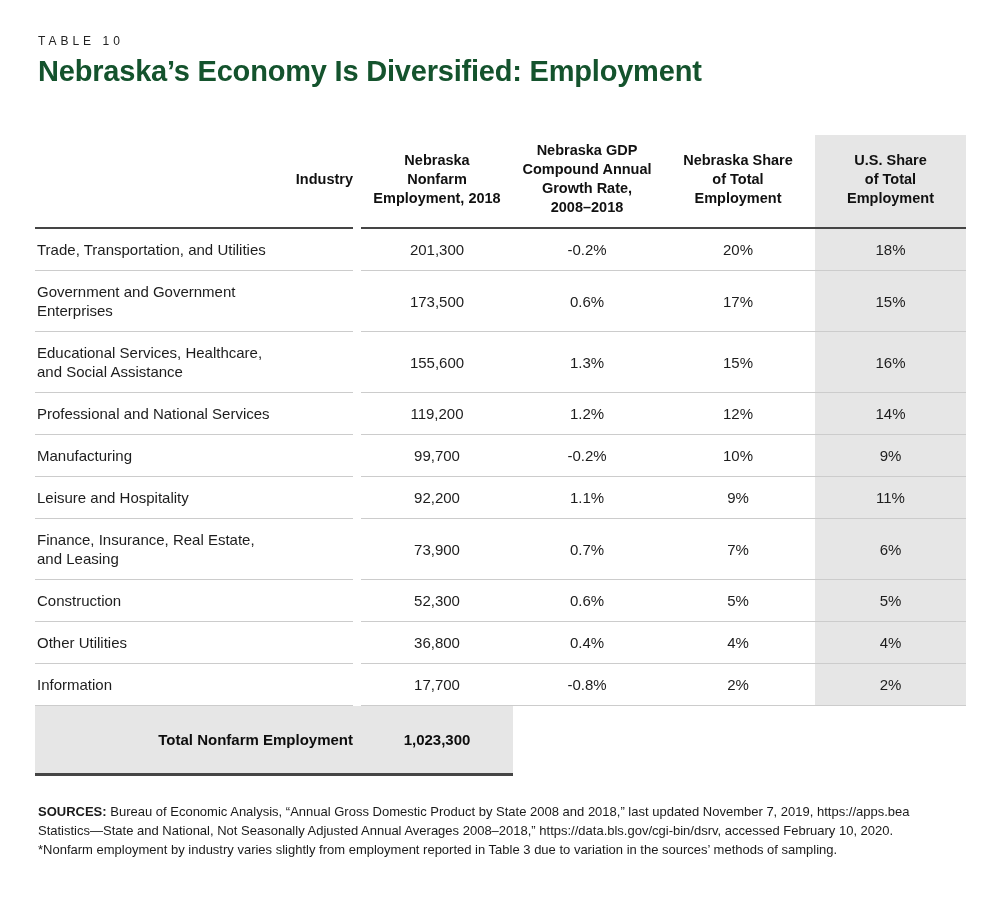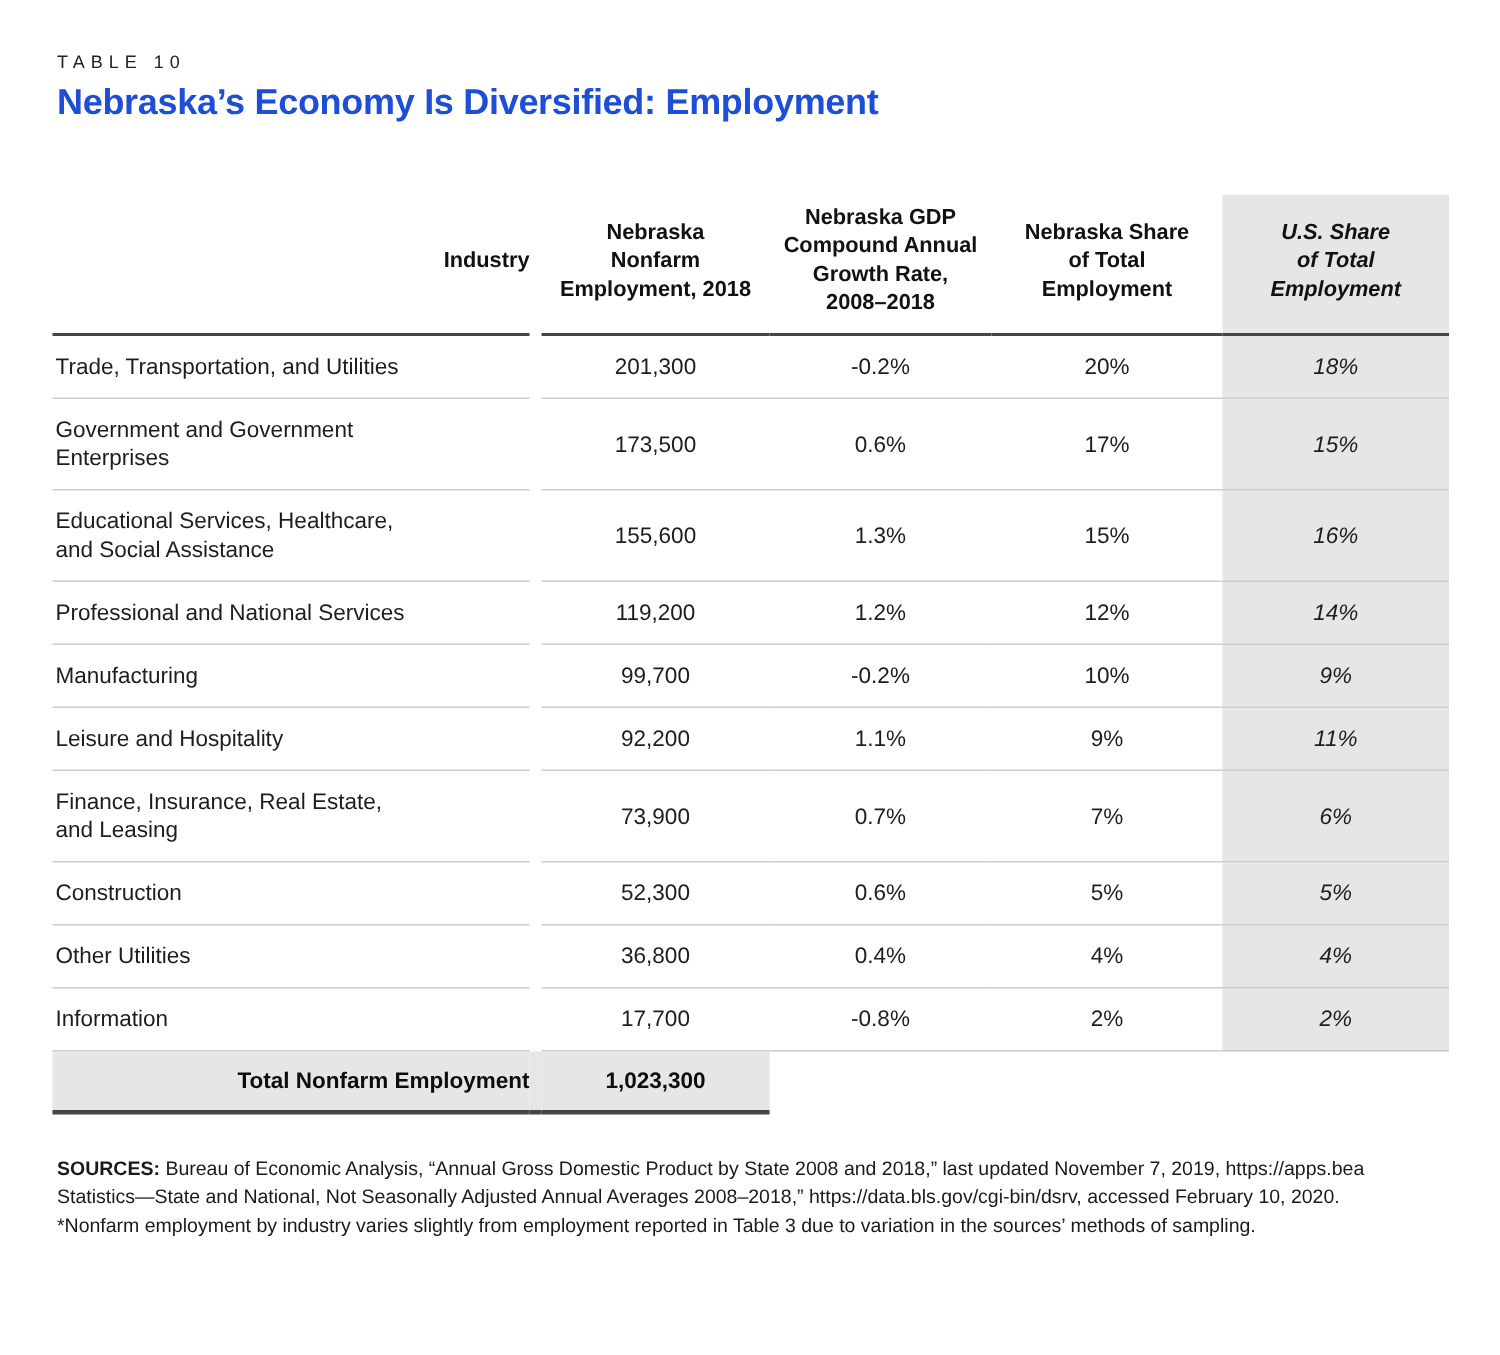--- a/index.html
+++ b/index.html
@@ -13,24 +13,24 @@
   .page { padding: 34px 30px 0 38px; }
 
   .eyebrow {
     font-size: 12px;
     font-weight: 400;
     letter-spacing: 4px;
     color: #222222;
   }
   .title {
     margin: 7px 0 0 0;
-    font-size: 24px;
+    font-size: 29px;
     font-weight: 700;
     letter-spacing: -0.2px;
-    color: #1d4ed8;
+    color: #14532d;
   }
 
   table.tbl {
     border-collapse: collapse;
     table-layout: fixed;
     width: 931px;
     margin-top: 47px;
     margin-left: -3px;
   }
   col.c-ind  { width: 318px; }
@@ -66,28 +66,28 @@
     vertical-align: middle;
     padding: 11px 2px;
     border-bottom: 1px solid #cccccc;
     white-space: pre-line;
     color: #1d1d1d;
   }
   tbody td.ind {
     text-align: left;
     padding-right: 0;
   }
-  .hl { background: #e6e6e6; font-style: italic; }
+  .hl { background: #e6e6e6; }
 
   tfoot td {
     font-size: 15px;
     font-weight: 700;
     line-height: 19px;
     vertical-align: middle;
-    padding: 10px 0;
+    padding: 24px 0;
     background: #e6e6e6;
     border-bottom: 3px solid #454545;
     color: #0d0d0d;
   }
   tfoot td.t-label { text-align: right; }
   tfoot td.t-value { text-align: center; }
   tfoot td.t-gut   { padding: 0; }
   tfoot td.t-empty {
     background: none;
     border-bottom: none;

